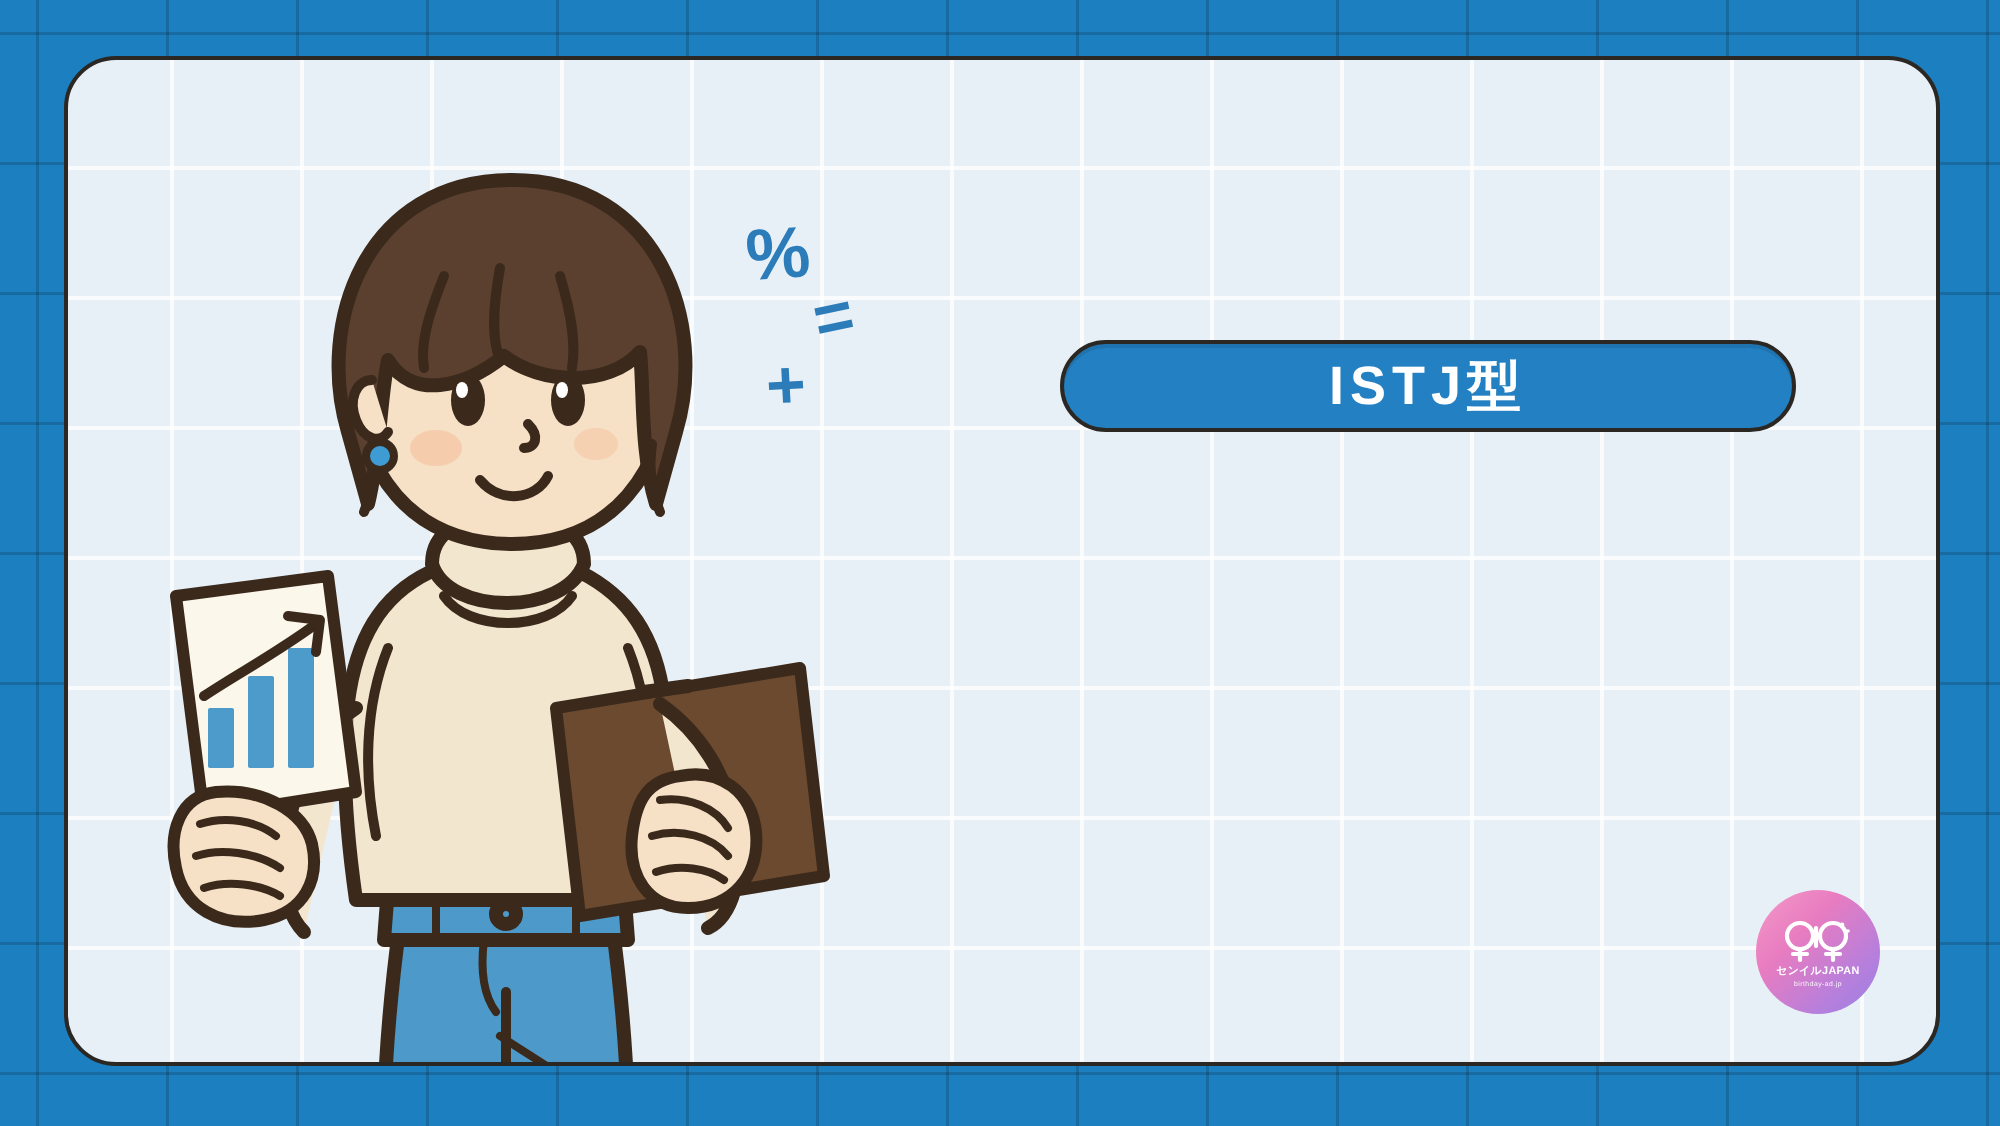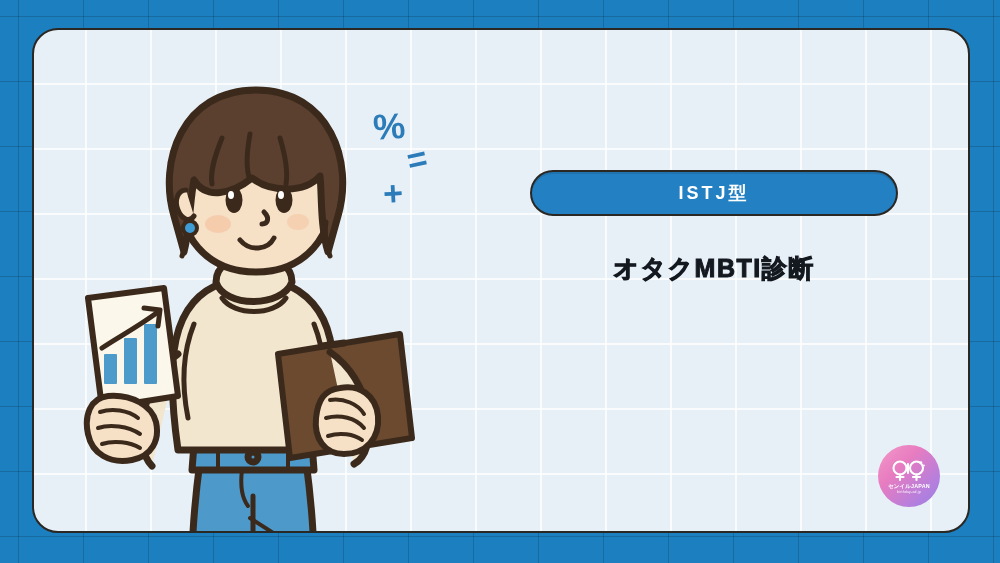--- a/index.html
+++ b/index.html
@@ -46,21 +46,21 @@
     display:flex; flex-direction:column; align-items:center;
     justify-content:flex-start; padding-top:140px;
   }
   #type-badge {
     width:368px; height:46px;
     background:#2380c2;
     border:2.5px solid #2b2722;
     border-radius:999px;
     display:flex; align-items:center; justify-content:center;
     color:#ffffff;
-    font-size:18px; font-weight:700; letter-spacing:3px;
+    font-size:27px; font-weight:700; letter-spacing:3px;
     box-shadow:0 2px 0 rgba(0,0,0,.10) inset;
   }
   #main-title {
     margin-top:28px;
     color:#2380c2;
     font-size:78px;
     font-weight:700;
     letter-spacing:1px;
     line-height:1;
     white-space:nowrap;
@@ -215,21 +215,20 @@
         </g>
       </svg>
     </div>
 
     <span class="sym" id="sym-percent">%</span>
     <span class="sym" id="sym-equals">=</span>
     <span class="sym" id="sym-plus">+</span>
 
     <div id="text-col">
       <div id="type-badge">ISTJ型</div>
-      <div id="sub-title">オタクMBTI診断</div>
     </div>
 
     <div id="brand-logo">
       <svg id="brand-mark" viewBox="0 0 76 48">
         <g fill="none" stroke="#ffffff" stroke-width="4.2" stroke-linecap="round" stroke-linejoin="round">
           <circle cx="20" cy="20" r="13"></circle>
           <path d="M20 33 L20 44 M13 38 L27 38"></path>
           <circle cx="53" cy="20" r="13"></circle>
           <path d="M53 33 L53 44 M46 38 L60 38"></path>
           <path d="M36 12 L36 30"></path>

